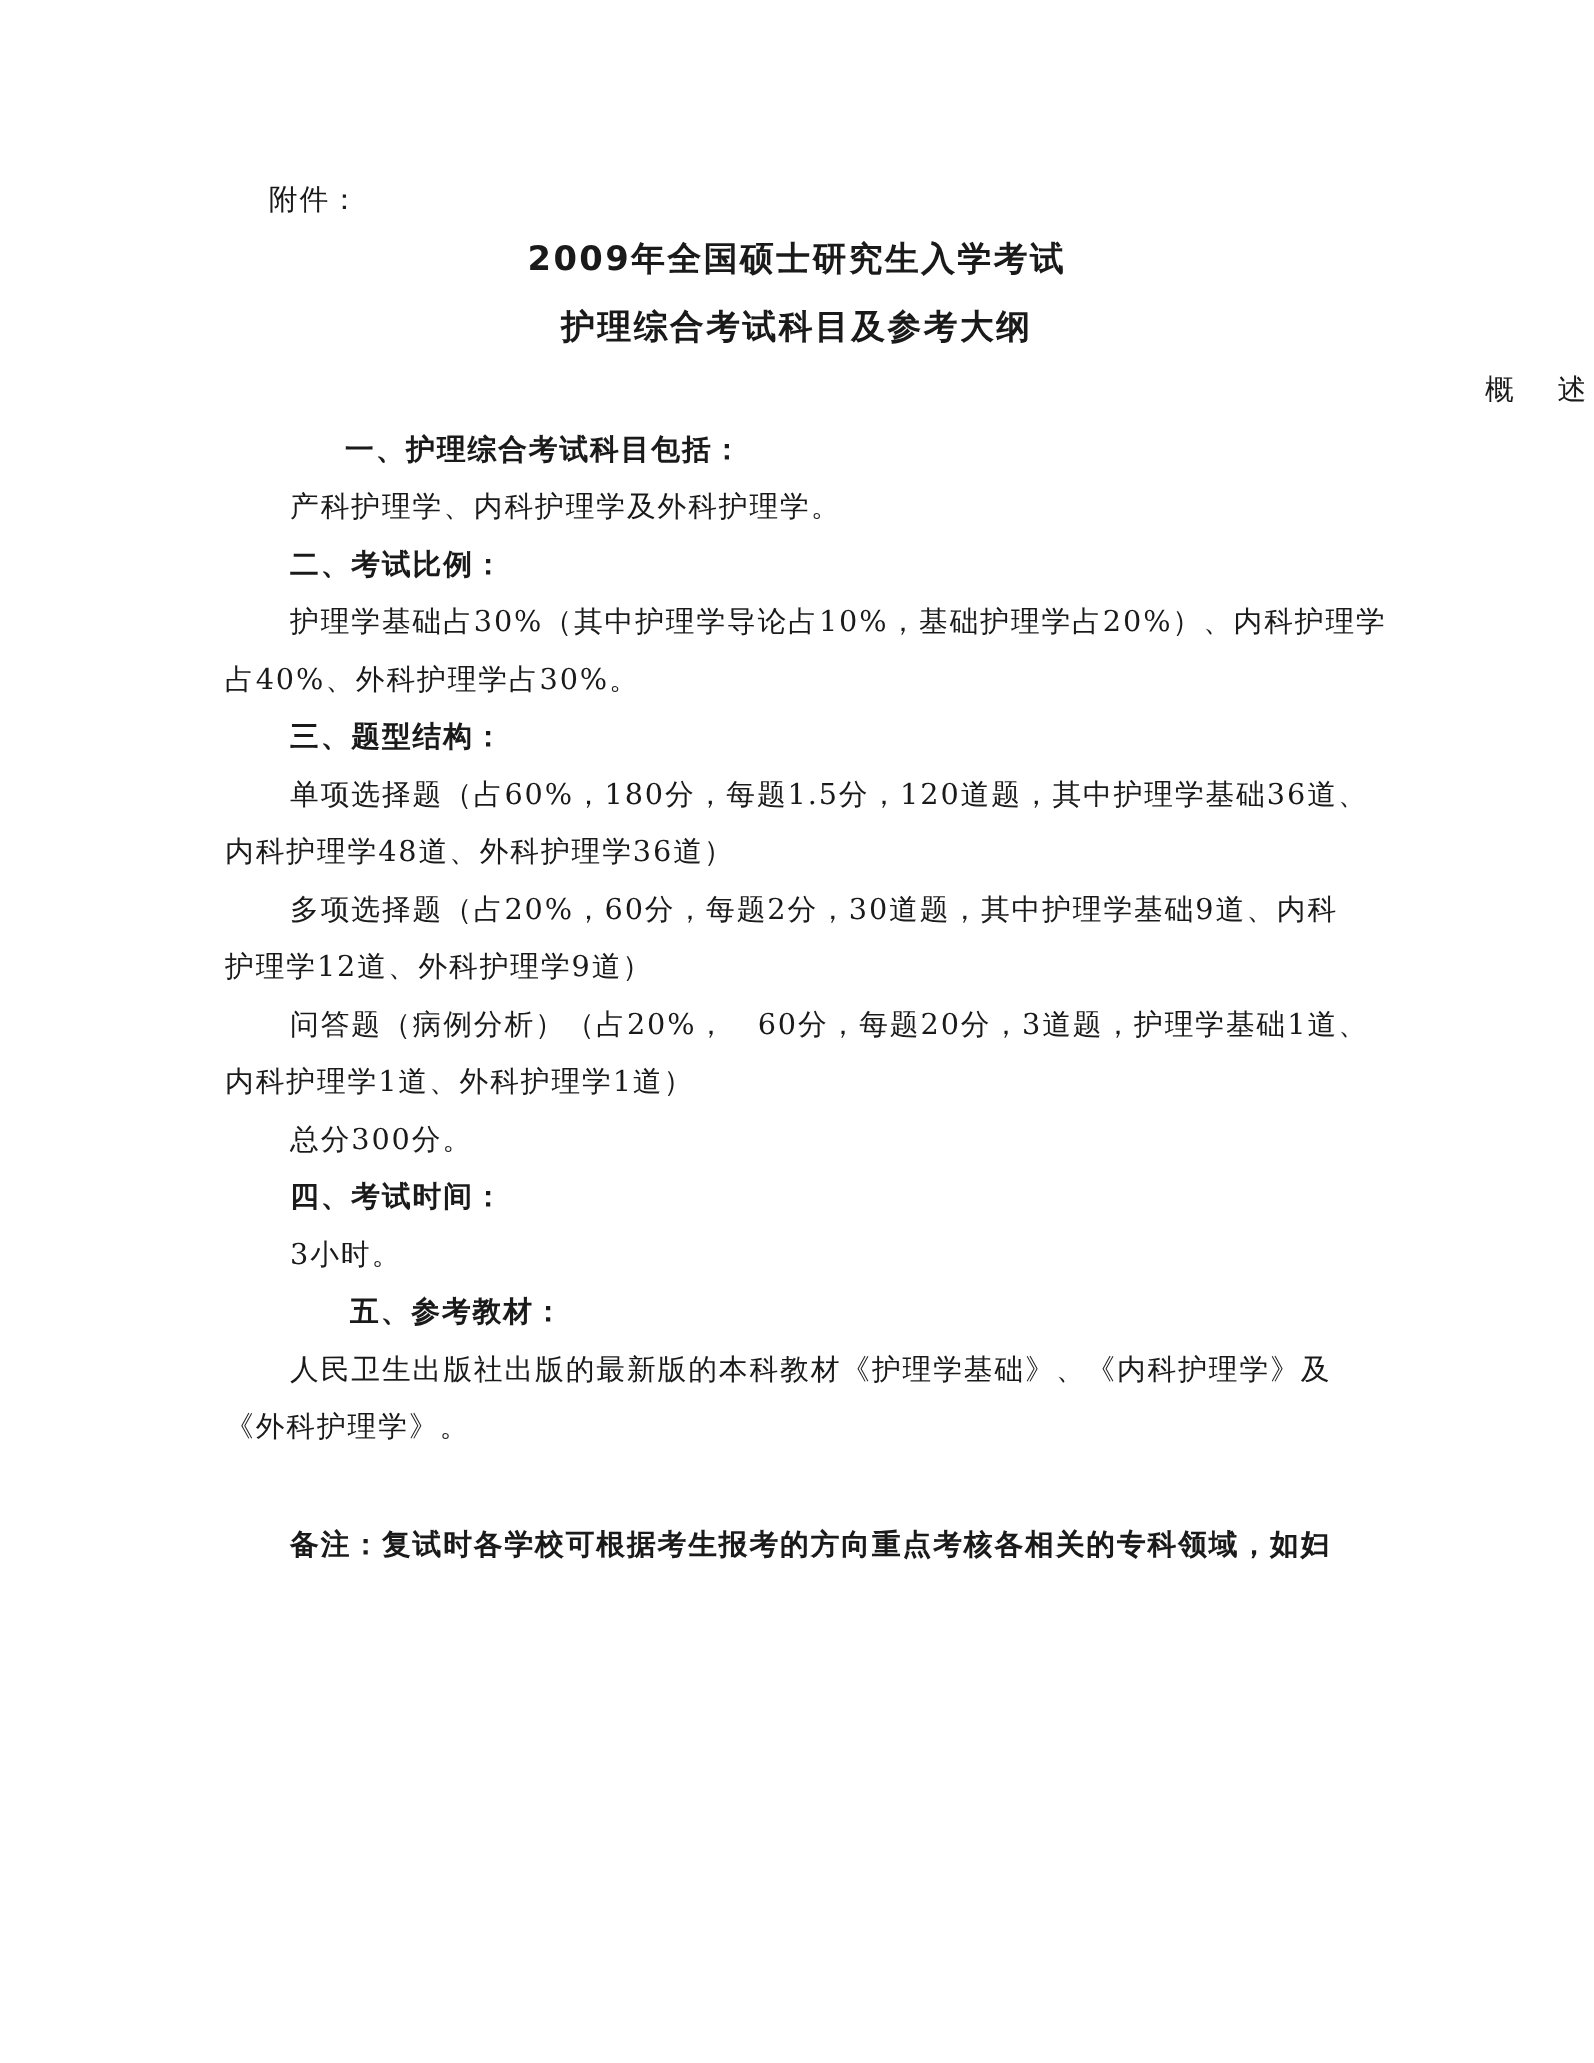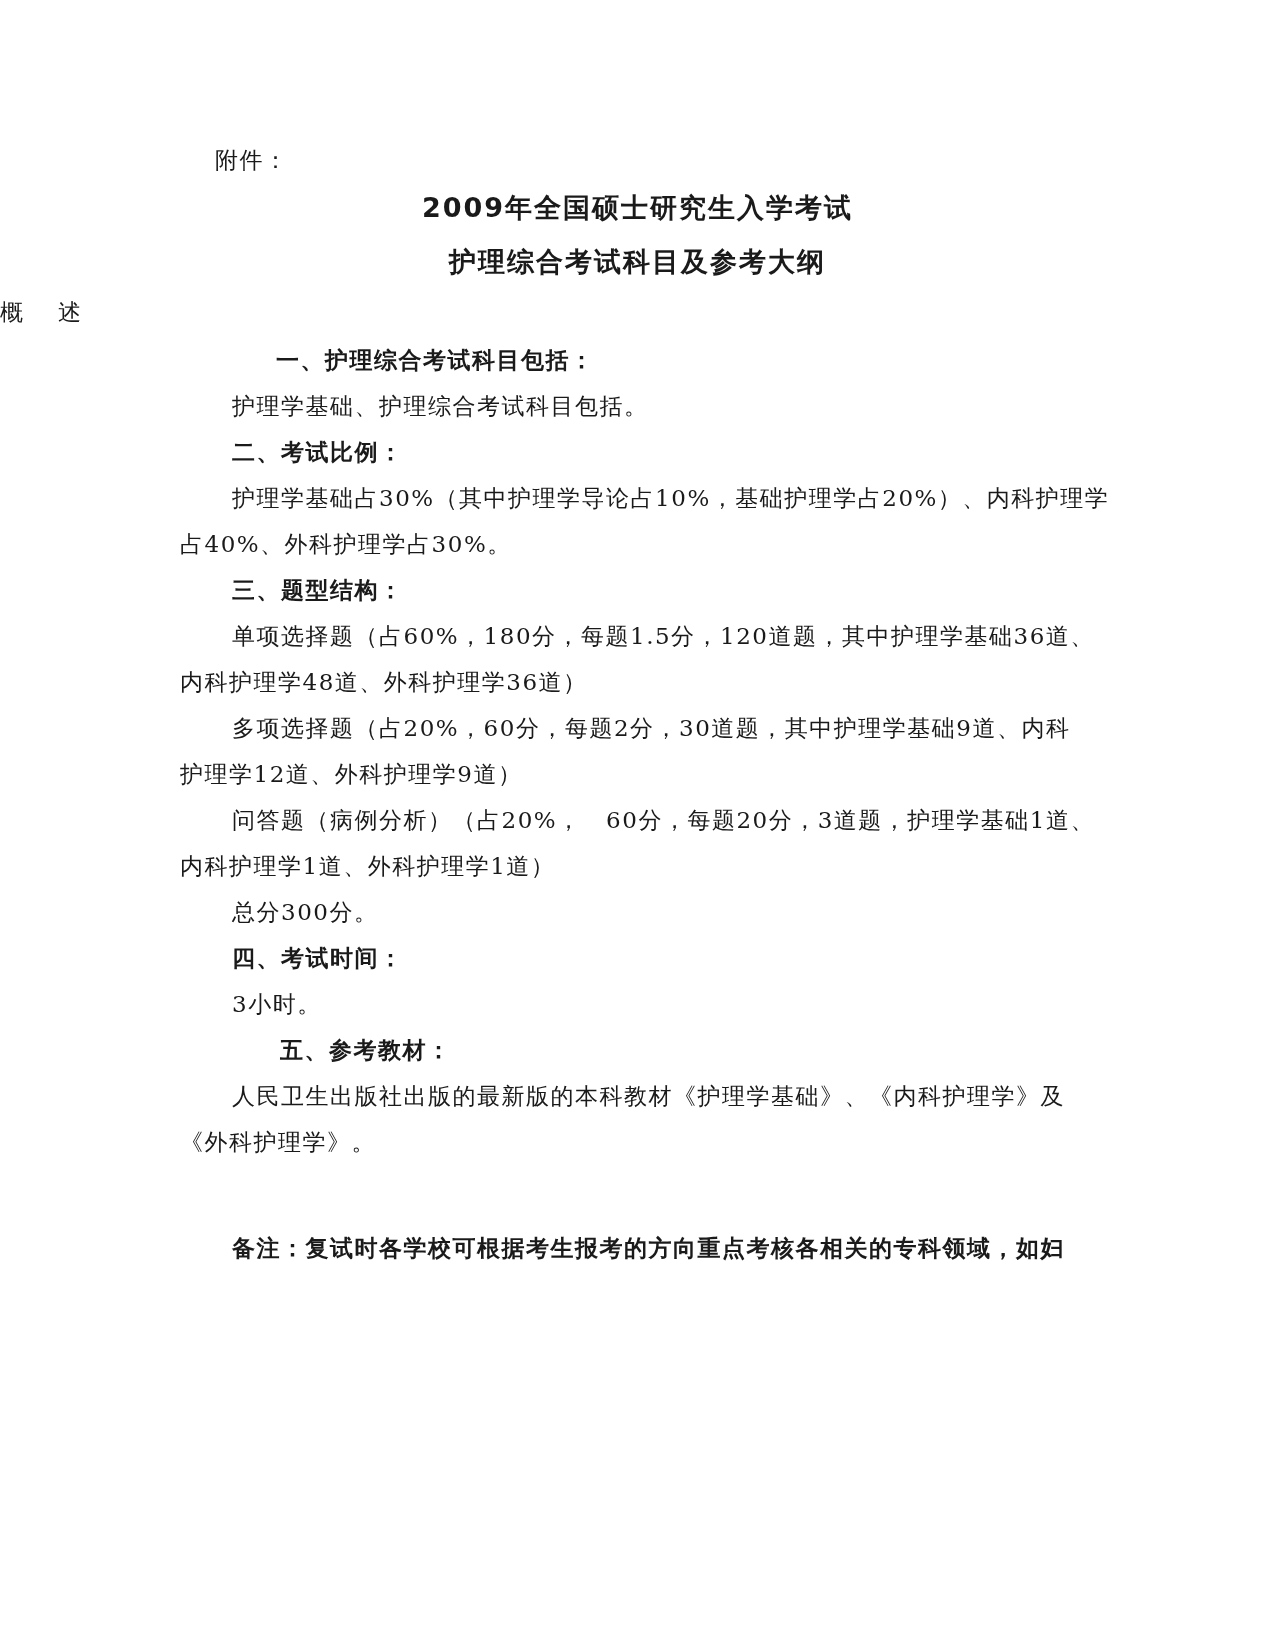--- a/index.html
+++ b/index.html
@@ -36,39 +36,39 @@
     .title {
       font-size: 27px;
       letter-spacing: 2px;
       left: 0;
       width: 1275px;
       text-align: center;
     }
     .center {
       left: 0;
       width: 1275px;
-      text-align: left;
+      text-align: right;
     }
     .indent { left: 232px; }
     .flush { left: 180px; }
   </style>
 </head>
 <body>
 
 <div class="page">
 
   <div class="line" style="left:215px; top:145px;">附件：</div>
 
   <div class="line bold title" style="top:193px;">2009年全国硕士研究生入学考试</div>
   <div class="line bold title" style="top:247px;">护理综合考试科目及参考大纲</div>
 
   <div class="line center" style="top:297px; letter-spacing:6px;">概　述</div>
 
   <div class="line bold indent" style="top:345px;margin-left:44px;">一、护理综合考试科目包括：</div>
-  <div class="line indent" style="top:391px;">护理学基础、护理综合考试科目包括。</div>
+  <div class="line indent" style="top:391px;">产科护理学、内科护理学及外科护理学。</div>
 
   <div class="line bold indent" style="top:437px;">二、考试比例：</div>
   <div class="line indent" style="top:483px; width:803px; text-align:justify; text-align-last:justify;">护理学基础占30%（其中护理学导论占10%，基础护理学占20%）、内科护理学</div>
   <div class="line flush" style="top:529px;">占40%、外科护理学占30%。</div>
 
   <div class="line bold indent" style="top:575px;">三、题型结构：</div>
   <div class="line indent" style="top:621px; width:803px; text-align:justify; text-align-last:justify;">单项选择题（占60%，180分，每题1.5分，120道题，其中护理学基础36道、</div>
   <div class="line flush" style="top:667px;">内科护理学48道、外科护理学36道）</div>
   <div class="line indent" style="top:713px; width:803px; text-align:justify; text-align-last:justify;">多项选择题（占20%，60分，每题2分，30道题，其中护理学基础9道、内科</div>
   <div class="line flush" style="top:759px;">护理学12道、外科护理学9道）</div>
@@ -76,15 +76,15 @@
   <div class="line flush" style="top:851px;">内科护理学1道、外科护理学1道）</div>
   <div class="line indent" style="top:897px;">总分300分。</div>
 
   <div class="line bold indent" style="top:943px;">四、考试时间：</div>
   <div class="line indent" style="top:989px;">3小时。</div>
 
   <div class="line bold indent" style="top:1035px;margin-left:48px;">五、参考教材：</div>
   <div class="line indent" style="top:1081px; width:803px; text-align:justify; text-align-last:justify;">人民卫生出版社出版的最新版的本科教材《护理学基础》、《内科护理学》及</div>
   <div class="line flush" style="top:1127px;">《外科护理学》。</div>
 
-  <div class="line bold indent" style="top:1221px; width:803px; text-align:justify; text-align-last:justify;margin-top:12px;">备注：复试时各学校可根据考生报考的方向重点考核各相关的专科领域，如妇</div>
+  <div class="line bold indent" style="top:1221px; width:803px; text-align:justify; text-align-last:justify;">备注：复试时各学校可根据考生报考的方向重点考核各相关的专科领域，如妇</div>
 
 </div>
 
 </body></html>

